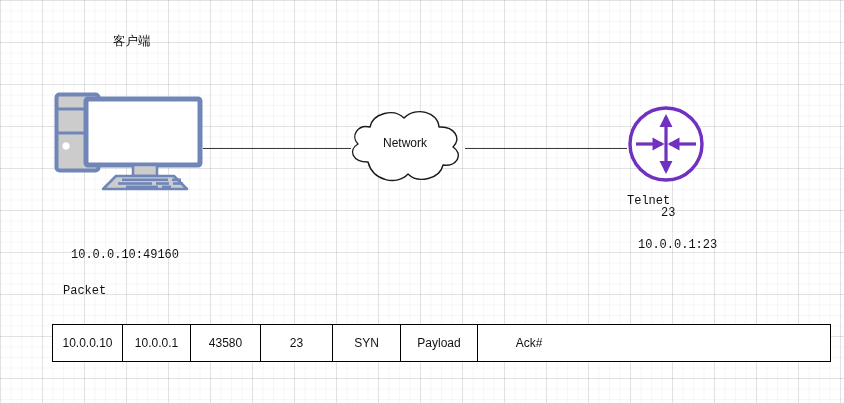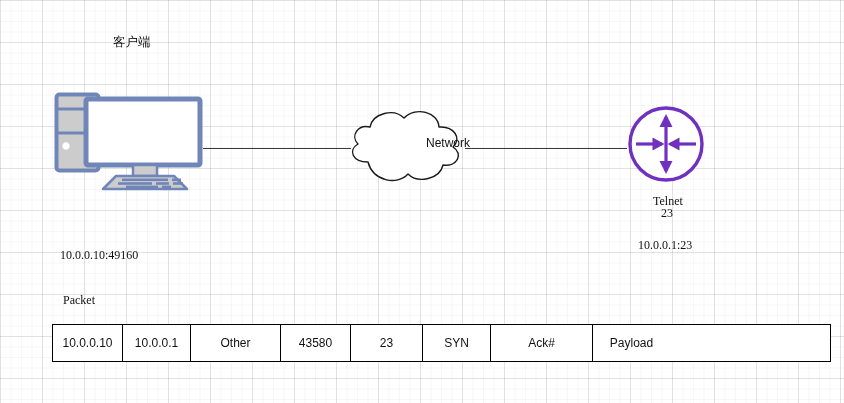--- a/index.html
+++ b/index.html
@@ -26,32 +26,32 @@
     overflow: hidden;
     font-family: "Liberation Sans", sans-serif;
     -webkit-font-smoothing: antialiased;
   }
   .lbl {
     position: absolute;
     color: #111111;
     font-size: 12px;
     line-height: 14px;
     white-space: nowrap;
-    font-family: Liberation Serif, serif;
+    font-family: Liberation Mono, monospace;
   }
   .lbl-cn {
     font-size: 12.5px;
   }
   #label-client  { left: 113px; top: 35px; }
   #label-server  { left: 643px; top: 64px; margin-top: 48px; }
-  #label-telnet  { left: 653px; top: 194px; }
+  #label-telnet  { left: 627px; top: 194px; }
   #label-telnet-port { left: 661px; top: 206px; }
   #label-server-addr { left: 638px; top: 238px; text-align: center; }
-  #label-client-addr { left: 60px;  top: 248px; }
-  #label-packet  { left: 63px;  top: 293px; }
+  #label-client-addr { left: 71px;  top: 248px; }
+  #label-packet  { left: 63px;  top: 284px; }
 
   
   #pc-icon {
     position: absolute;
     left: 54px;
     top: 92px;
     width: 150px;
     height: 100px;
   }
   #pc-icon svg { display: block; }
@@ -62,21 +62,21 @@
     left: 340px;
     top: 100px;
     width: 130px;
     height: 92px;
   }
   #cloud-label {
     position: absolute;
     left: 0;
     top: 36px;
     width: 130px;
-    text-align: right;
+    text-align: center;
     font-size: 12px;
     color: #111111;
     font-family: "Liberation Sans", sans-serif;
   }
 
   
   #router-icon {
     position: absolute;
     left: 626px;
     top: 104px;
@@ -201,22 +201,21 @@
   <div class="lbl" id="label-telnet">Telnet</div>
   <div class="lbl" id="label-telnet-port">23</div>
   <div class="lbl" id="label-server-addr">10.0.0.1:23</div>
 
   <div class="lbl" id="label-client-addr">10.0.0.10:49160</div>
   <div class="lbl" id="label-packet">Packet</div>
 
   <div id="packet-table">
       <div class="cell" style="width: 70px; flex: 0 0 70px;">10.0.0.10</div>
       <div class="cell" style="width: 68px; flex: 0 0 68px;">10.0.0.1</div>
-      <div class="cell" style="width: 90px; flex: 0 0 90px;">Other</div>
       <div class="cell" style="width: 70px; flex: 0 0 70px;">43580</div>
       <div class="cell" style="width: 72px; flex: 0 0 72px;">23</div>
       <div class="cell" style="width: 68px; flex: 0 0 68px;">SYN</div>
+      <div class="cell" style="width: 77px; flex: 0 0 77px;">Payload</div>
       <div class="cell" style="width: 102px; flex: 0 0 102px;">Ack#</div>
-      <div class="cell" style="width: 77px; flex: 0 0 77px;">Payload</div>
     </div>
 
 
 </div>
 
 </body></html>

